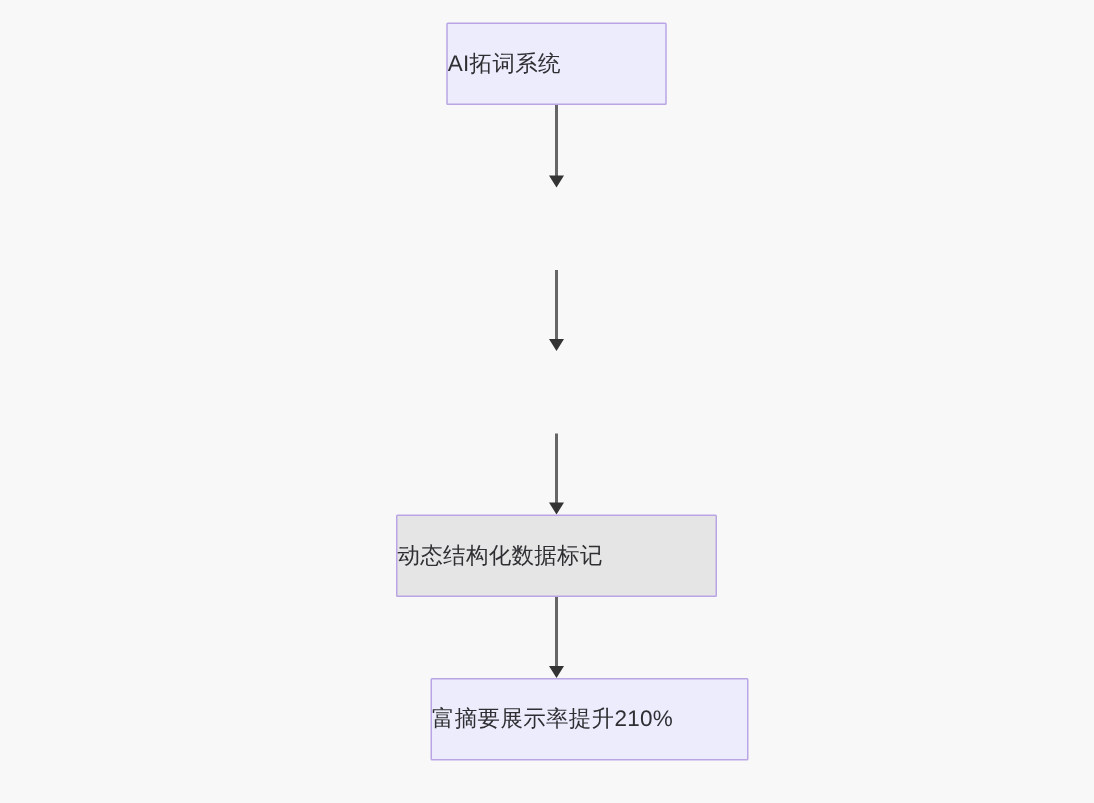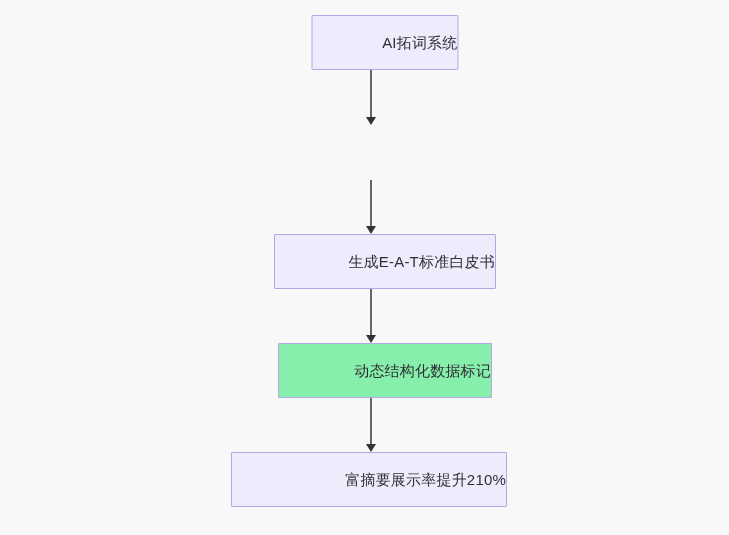--- a/index.html
+++ b/index.html
@@ -19,24 +19,23 @@
     height: 535px;
   }
   .node {
     position: absolute;
     box-sizing: border-box;
     background: #ececfd;
     border: 1.6px solid #b9a5e3;
     border-radius: 1px;
     display: flex;
     align-items: center;
-    justify-content: flex-end;
+    justify-content: flex-start;
     height: 55px;
     transform: translateX(-50%);
-    margin-left: 14px;
   }
   .node-label {
     font-size: 15px;
     color: #2f2f33;
     letter-spacing: 0.2px;
     line-height: 1;
     white-space: nowrap;
   }
   .edge {
     position: absolute;
@@ -86,25 +85,22 @@
   <div class="edge" style="left: 371px; top: 398px; height: 54px;">
     <div class="edge-line" style="height: 47px; background: rgb(102, 102, 102);"></div>
     <div class="edge-head" style="border-top-color: rgb(51, 51, 51);"></div>
   </div>
 
   <div class="node" style="left: 371px; top: 15px; width: 147px; height: 55px; background: rgb(236, 236, 253); border-color: rgb(185, 165, 227);">
     <span class="node-label" style="color: rgb(47, 47, 51);">AI拓词系统</span>
   </div>
 
 
-  <div class="node" style="left: 371px; top: 234px; width: 222px; height: 55px; background: rgb(236, 236, 253); border-color: rgb(185, 165, 227);">
-    <span class="node-label" style="color: rgb(47, 47, 51);">生成E-A-T标准白皮书</span>
-  </div>
 
-  <div class="node" style="left: 371px; top: 343px; width: 214px; height: 55px; background: #86efac; border-color: rgb(185, 165, 227);">
+  <div class="node" style="left: 371px; top: 343px; width: 214px; height: 55px; background: #e5e5e5; border-color: rgb(185, 165, 227);">
     <span class="node-label" style="color: rgb(47, 47, 51);">动态结构化数据标记</span>
   </div>
 
-  <div class="node" style="left: 355px; top: 452px; width: 276px; height: 55px; background: rgb(236, 236, 253); border-color: rgb(185, 165, 227);">
+  <div class="node" style="left: 393px; top: 452px; width: 212px; height: 55px; background: rgb(236, 236, 253); border-color: rgb(185, 165, 227);">
     <span class="node-label" style="color: rgb(47, 47, 51);">富摘要展示率提升210%</span>
   </div>
 
 </div>
 
 </body></html>

